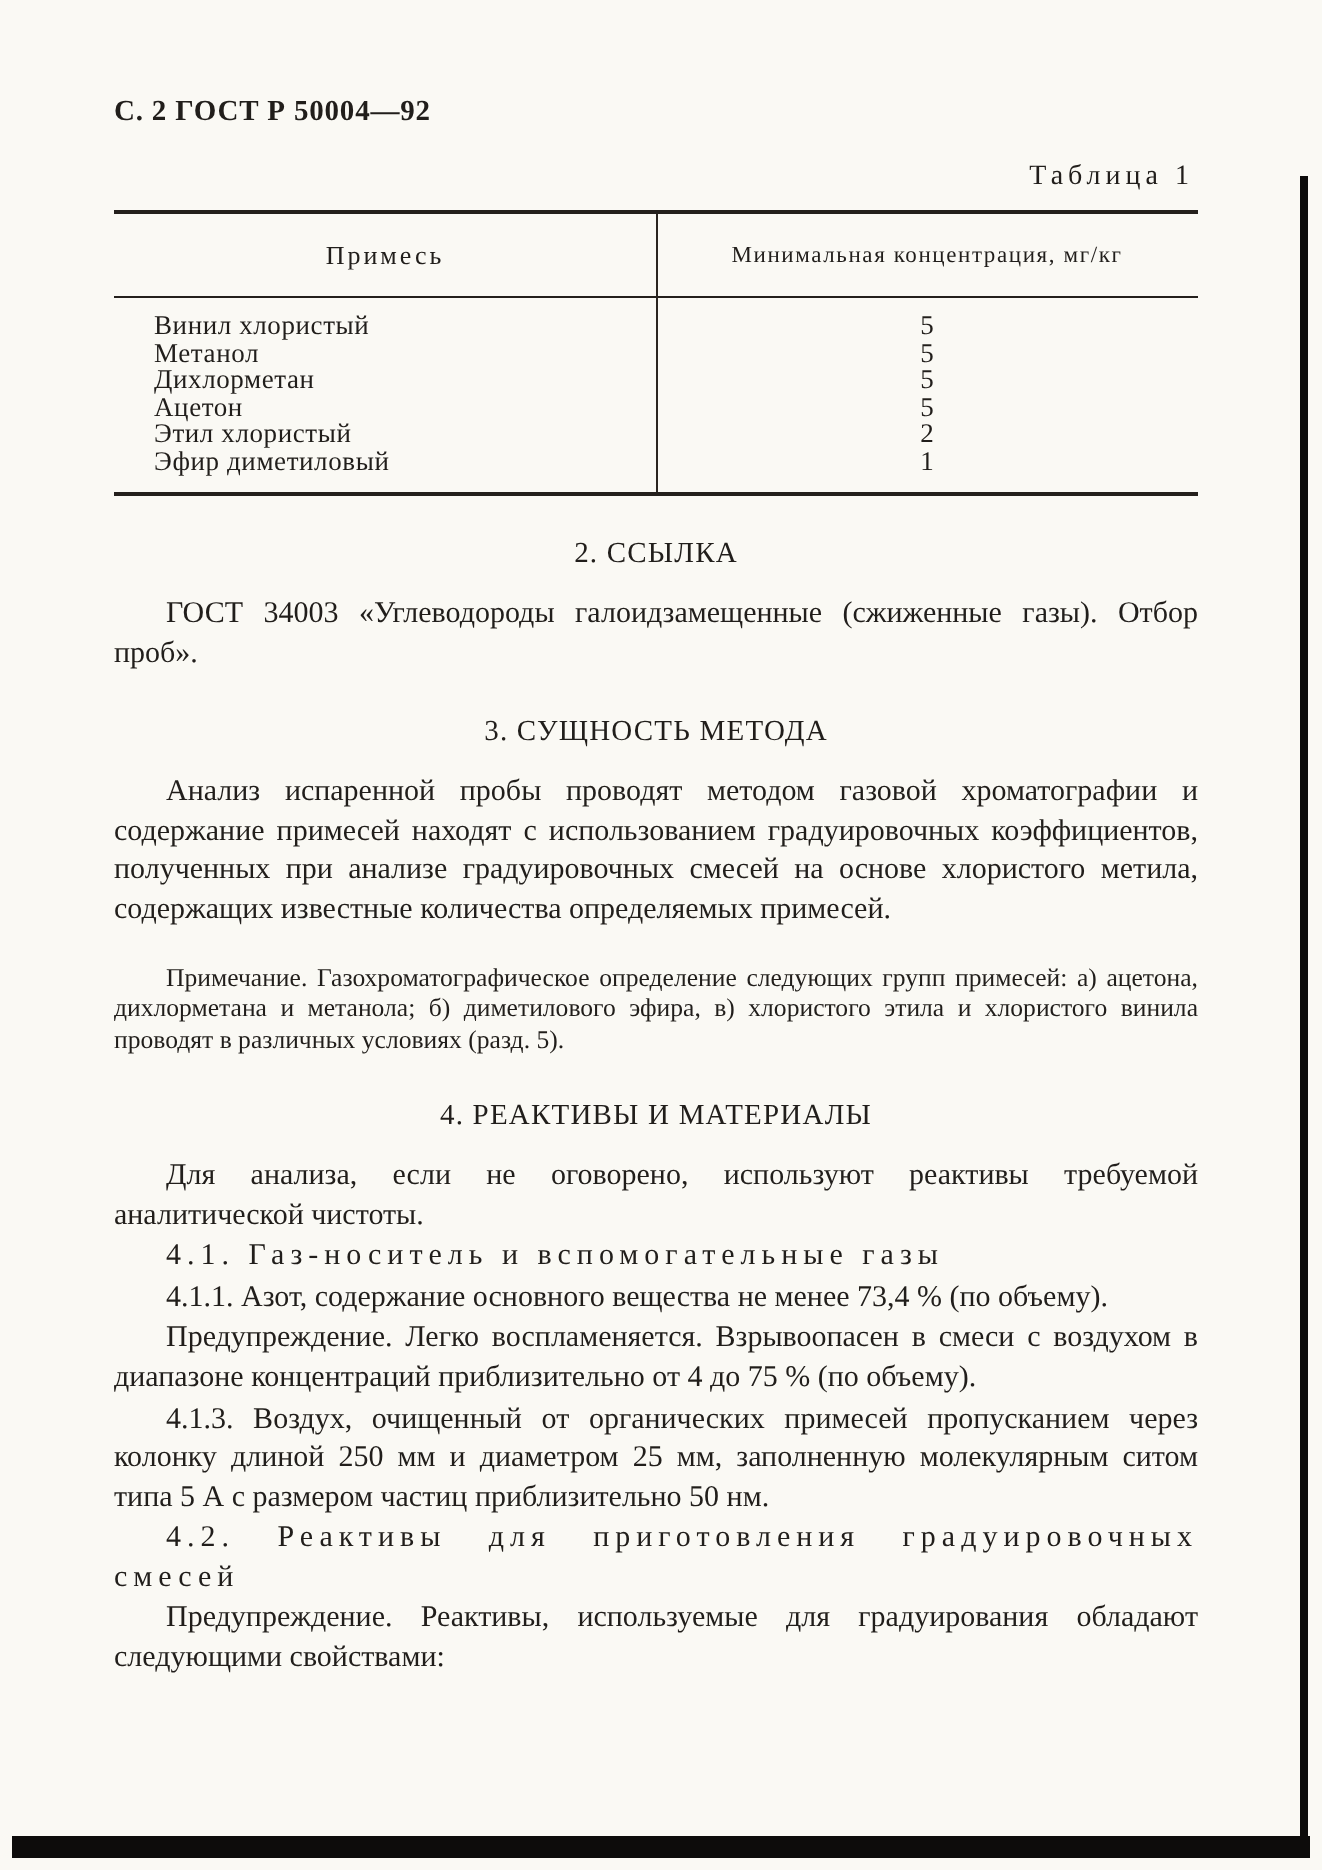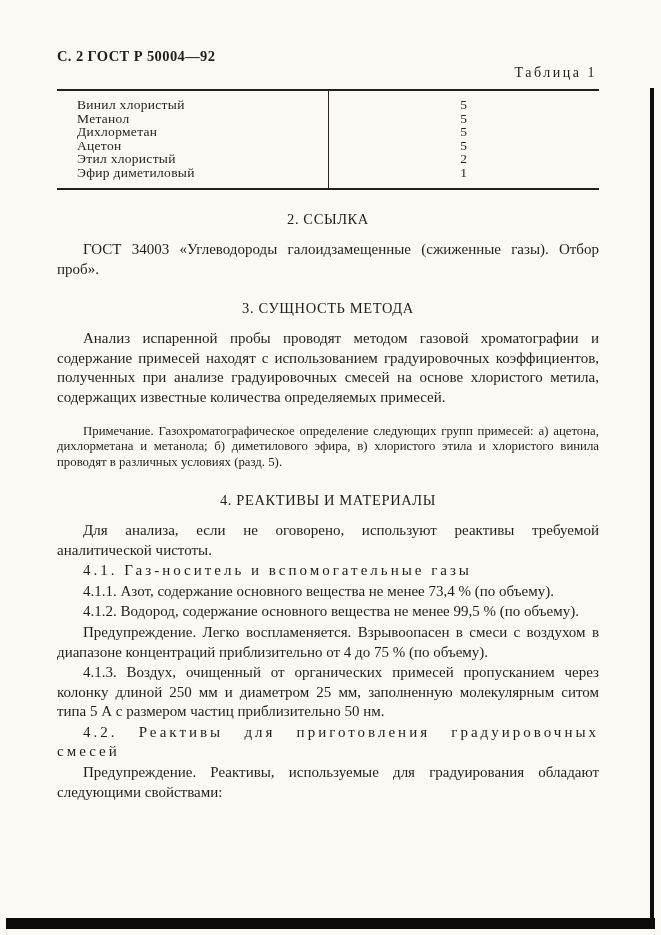--- a/index.html
+++ b/index.html
@@ -18,20 +18,21 @@
   }
   .doc-header {
     font-weight:bold;
     font-size:14.5px;
     letter-spacing:0.4px;
   }
   .tbl-caption {
     text-align:right;
     font-size:14px;
     letter-spacing:2.5px;
+    margin-top:16px;
     padding-right:2px;
   }
   .tbl {
     position:relative;
     margin-top:8px;
     border-top:2px solid #24201c;
     border-bottom:2px solid #24201c;
   }
   .tbl-head {
     display:flex;
@@ -111,20 +112,24 @@
 </head>
 <body>
 
 <div class="page">
 
   <div class="doc-header">С. 2 ГОСТ Р 50004—92</div>
 
   <div class="tbl-caption">Таблица 1</div>
 
   <div class="tbl">
+    <div class="tbl-head">
+      <div class="th-left">Примесь</div>
+      <div class="th-right">Минимальная концентрация, мг/кг</div>
+    </div>
     <div class="tbl-body">
       <div class="t-row">
         <div class="t-name">Винил хлористый</div>
         <div class="t-val">5</div>
       </div>
       <div class="t-row">
         <div class="t-name">Метанол</div>
         <div class="t-val">5</div>
       </div>
       <div class="t-row">
@@ -151,21 +156,20 @@
   <p class="para">ГОСТ 34003 «Углеводороды галоидзамещенные (сжиженные газы). Отбор проб».</p>
 
   <div class="sec-h">3. СУЩНОСТЬ МЕТОДА</div>
   <p class="para">Анализ испаренной пробы проводят методом газовой хроматографии и содержание примесей находят с использованием градуировочных коэффициентов, полученных при анализе градуировочных смесей на основе хлористого метила, содержащих известные количества определяемых примесей.</p>
   <p class="note">Примечание. Газохроматографическое определение следующих групп примесей: а) ацетона, дихлорметана и метанола; б) диметилового эфира, в) хлористого этила и хлористого винила проводят в различных условиях (разд. 5).</p>
 
   <div class="sec-h">4. РЕАКТИВЫ И МАТЕРИАЛЫ</div>
   <p class="para">Для анализа, если не оговорено, используют реактивы требуемой аналитической чистоты.</p>
   <p class="para sp">4.1. Газ-носитель и вспомогательные газы</p>
   <p class="para">4.1.1. Азот, содержание основного вещества не менее 73,4 % (по объему).</p>
-  <p class="para">4.1.2. Водород, содержание основного вещества не менее 99,5 % (по объему).</p>
   <p class="para">Предупреждение. Легко воспламеняется. Взрывоопасен в смеси с воздухом в диапазоне концентраций приблизительно от 4 до 75 % (по объему).</p>
   <p class="para">4.1.3. Воздух, очищенный от органических примесей пропусканием через колонку длиной 250 мм и диаметром 25 мм, заполненную молекулярным ситом типа 5 А с размером частиц приблизительно 50 нм.</p>
   <p class="para sp">4.2. Реактивы для приготовления градуировочных смесей</p>
   <p class="para">Предупреждение. Реактивы, используемые для градуирования обладают следующими свойствами:</p>
 
 </div>
 
 <div class="scan-edge-right"></div>
 <div class="scan-edge-bottom"></div>
 

